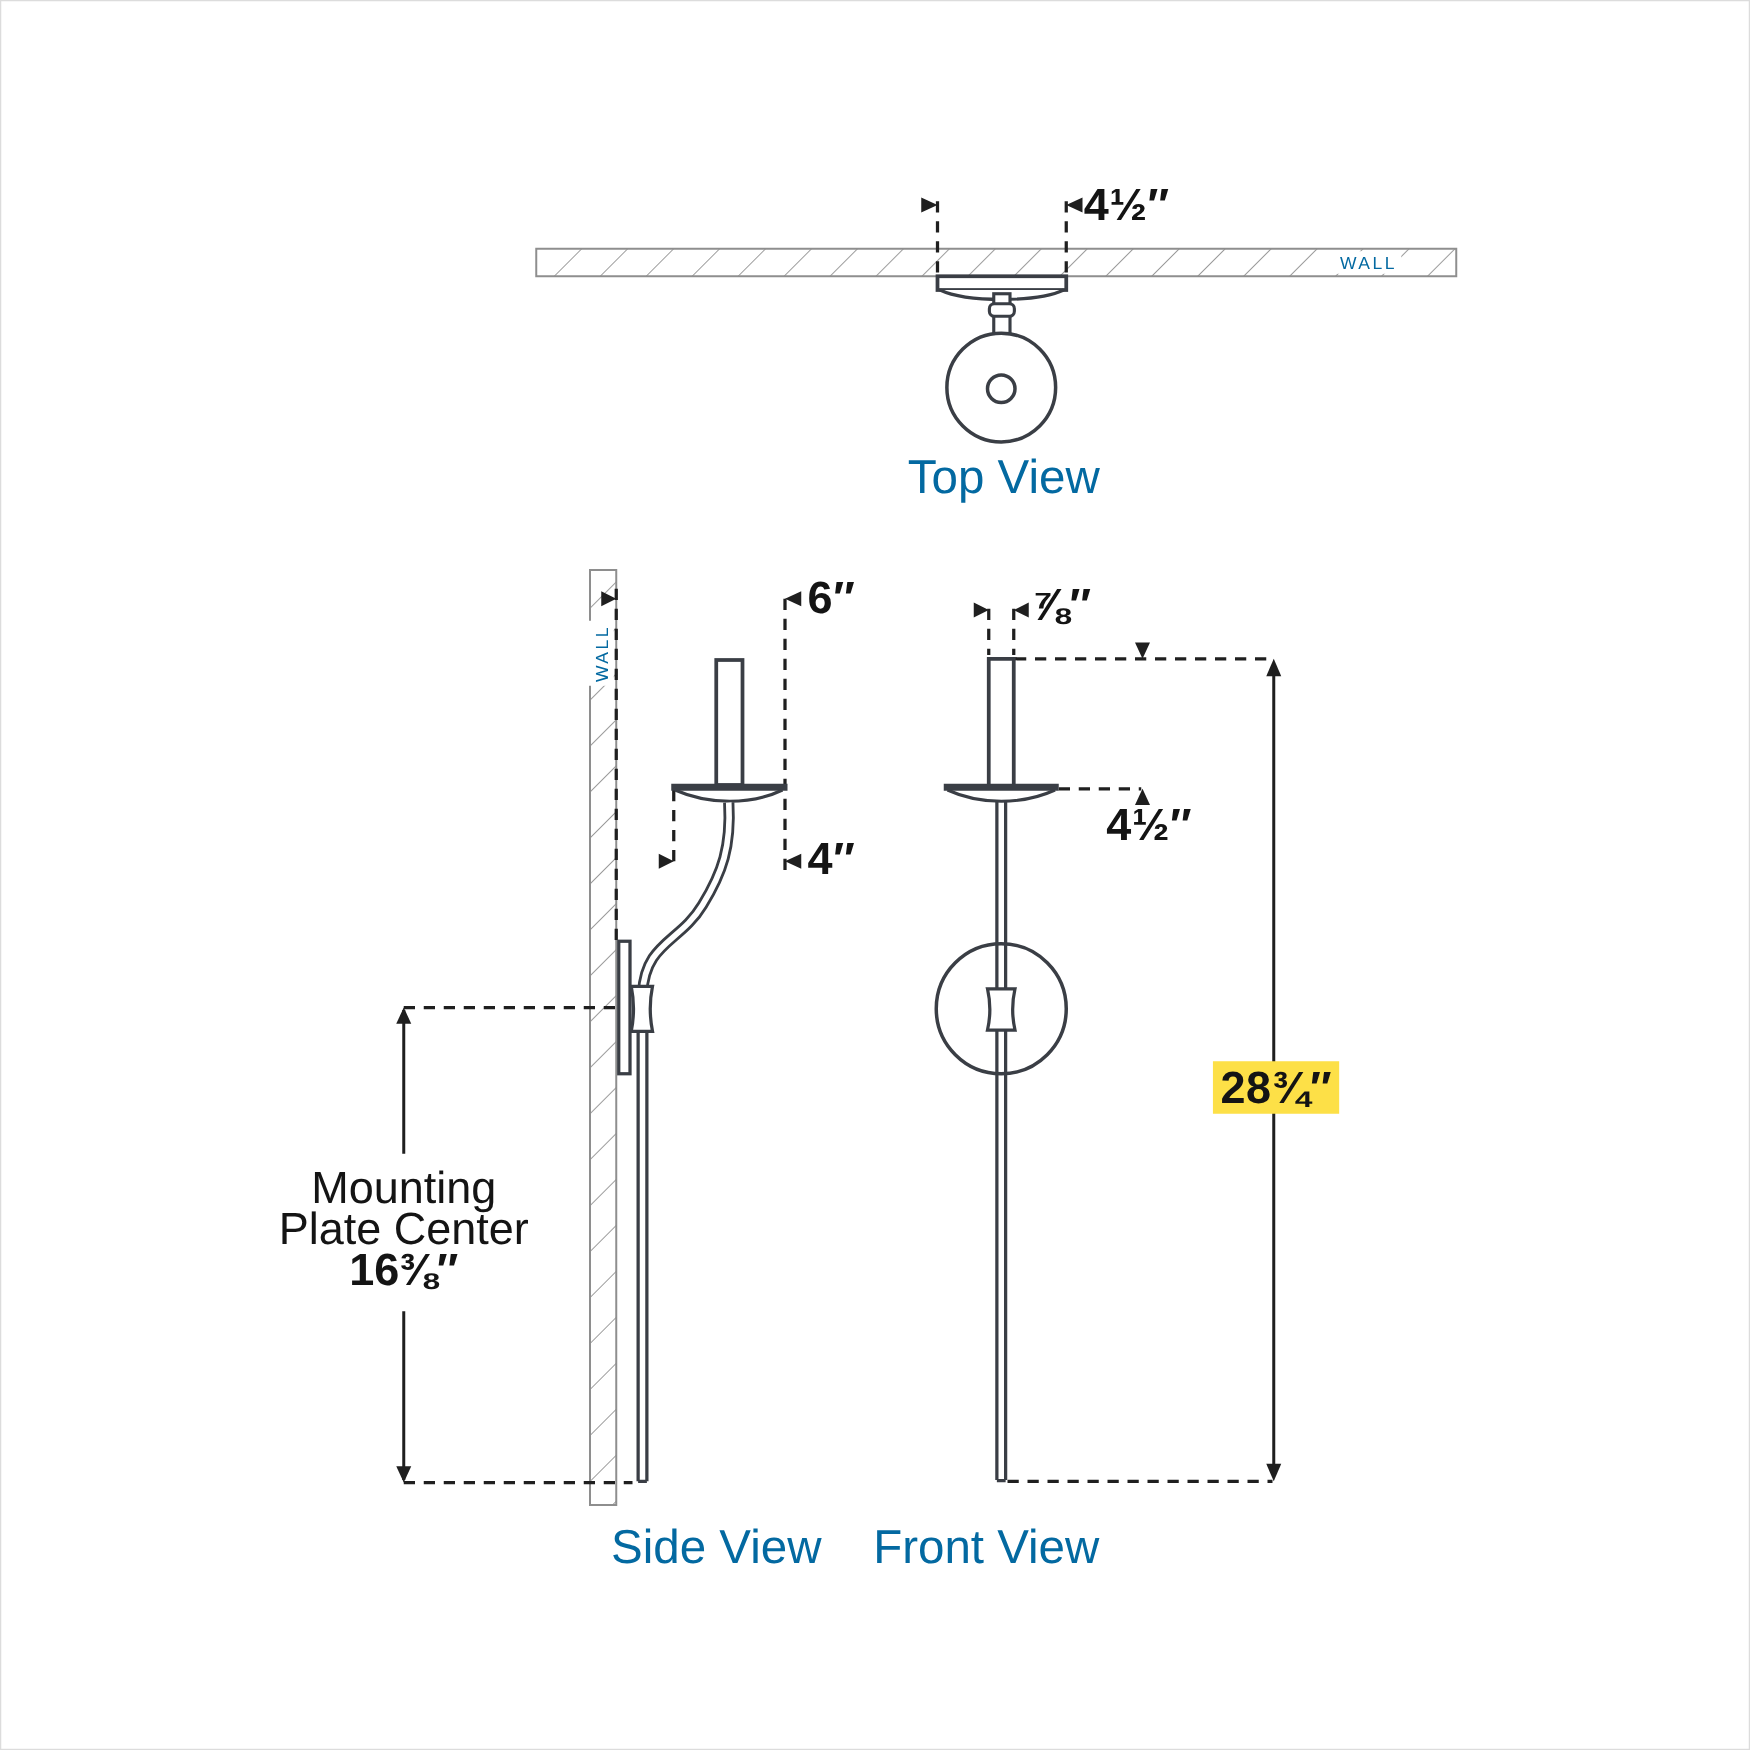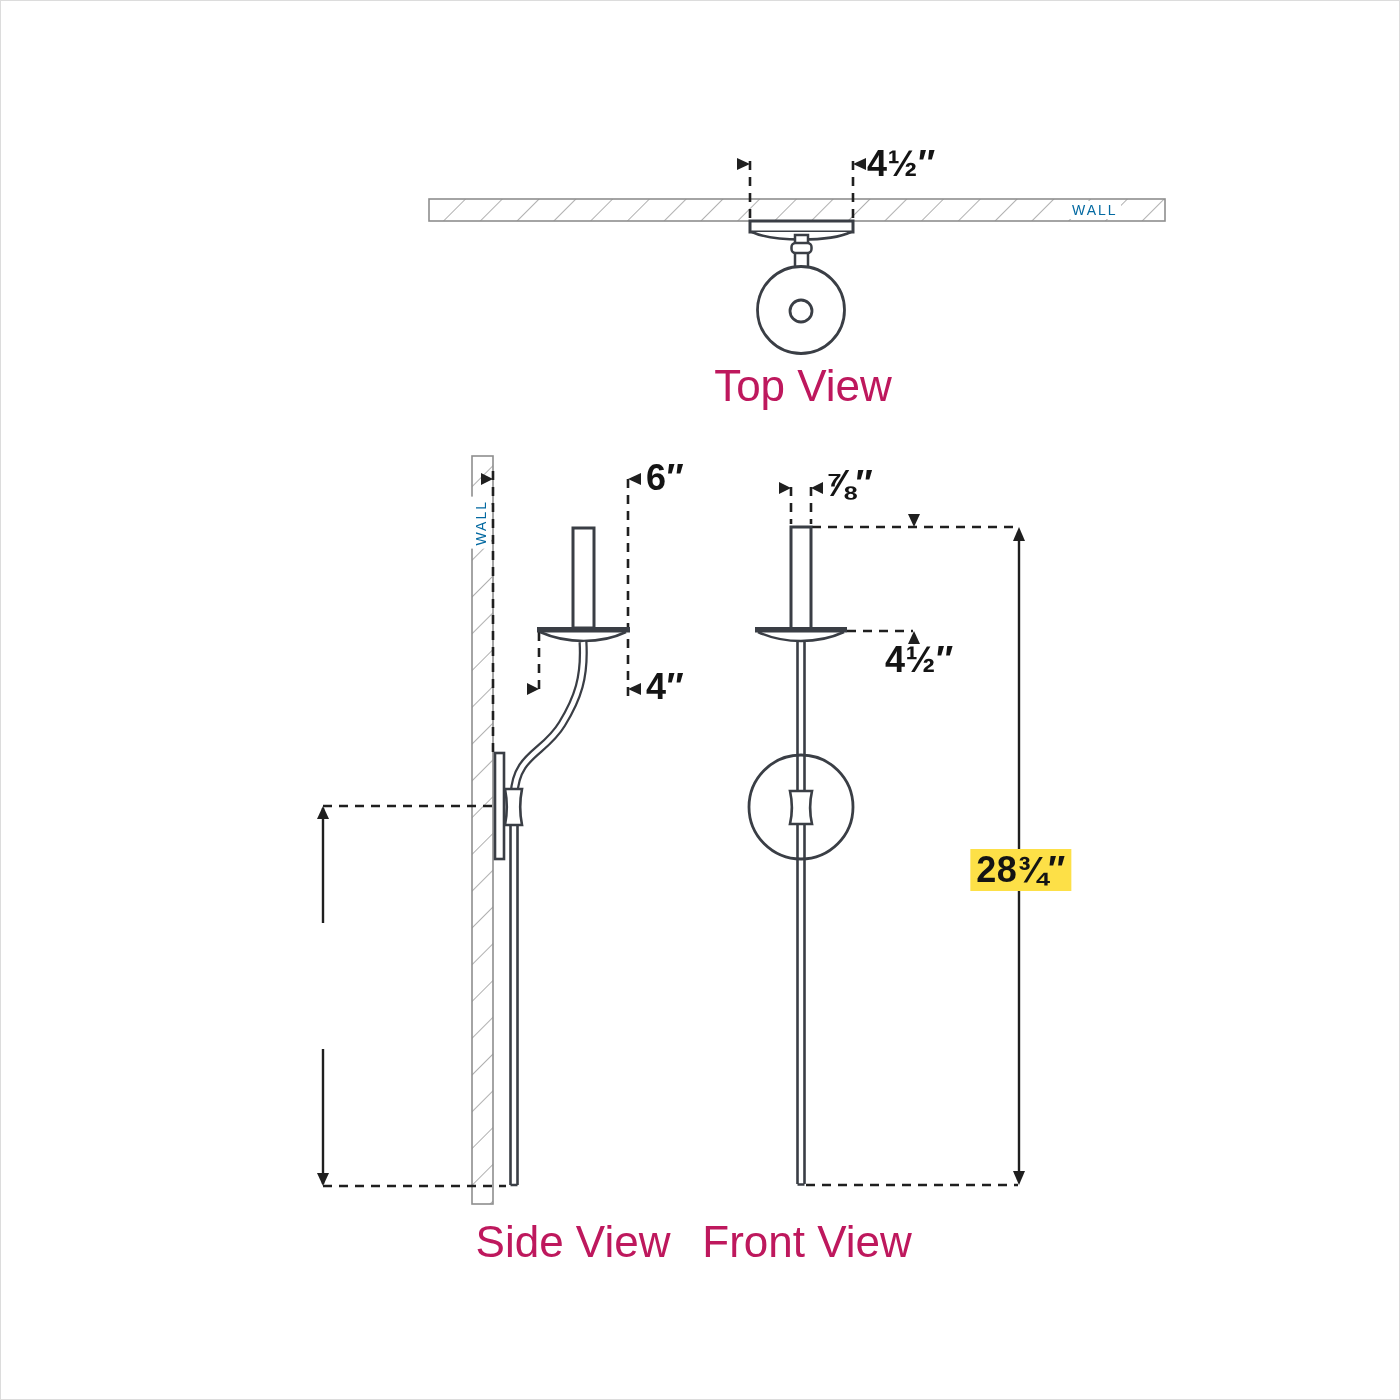--- a/index.html
+++ b/index.html
@@ -9,21 +9,21 @@
     background:#ffffff;
     border:1px solid #dcdcdc;
     box-sizing:border-box;
     font-family:"Liberation Sans", sans-serif;
     overflow:hidden;
     padding-left:40px;
   }
   .canvas svg{position:absolute;left:0;top:0;}
   .lbl{position:absolute;white-space:nowrap;color:#141414;}
   .dim{font-size:36px;font-weight:bold;letter-spacing:0.5px;}
-  .view-label{font-size:44px;font-weight:400;color:#be185d;}
+  .view-label{font-size:38px;font-weight:400;color:#0369a1;}
   .center-x{transform:translateX(-50%);}
   .wall-label{
     font-size:14px;color:#0369a1;letter-spacing:2px;font-weight:400;
     background:#ffffff;padding:0 3px;line-height:18px;
   }
   .wall-label.vertical{
     writing-mode:vertical-rl;transform:rotate(180deg);
     padding:3px 0;letter-spacing:2px;line-height:20px;
   }
   .mounting{
@@ -152,20 +152,25 @@
     </g>
   </svg>
 
   <div class="lbl dim" style="left:866px;top:142px;">4½″</div>
   <div class="lbl wall-label" style="left:1068px;top:200px;">WALL</div>
   <div class="lbl view-label center-x" style="left:802px;top:360px;">Top View</div>
 
   <div class="lbl wall-label vertical" style="left:470px;top:496px;">WALL</div>
   <div class="lbl dim" style="left:645px;top:456px;">6″</div>
   <div class="lbl dim" style="left:645px;top:665px;">4″</div>
+  <div class="lbl mounting center-x" style="left:322px;top:932px;">
+    <div>Mounting</div>
+    <div>Plate Center</div>
+    <div class="value">16⅜″</div>
+  </div>
   <div class="lbl view-label center-x" style="left:572px;top:1216px;">Side View</div>
 
   <div class="lbl dim" style="left:824px;top:462px;">⅞″</div>
   <div class="lbl dim" style="left:884px;top:638px;">4½″</div>
   <div class="lbl dim center-x bg-white" style="left:1020px;top:848px;">28¾″</div>
-  <div class="lbl view-label center-x" style="left:806px;top:1216px;">Front View</div>
+  <div class="lbl view-label center-x" style="left:788px;top:1216px;">Front View</div>
 
 </div>
 
 </body></html>

